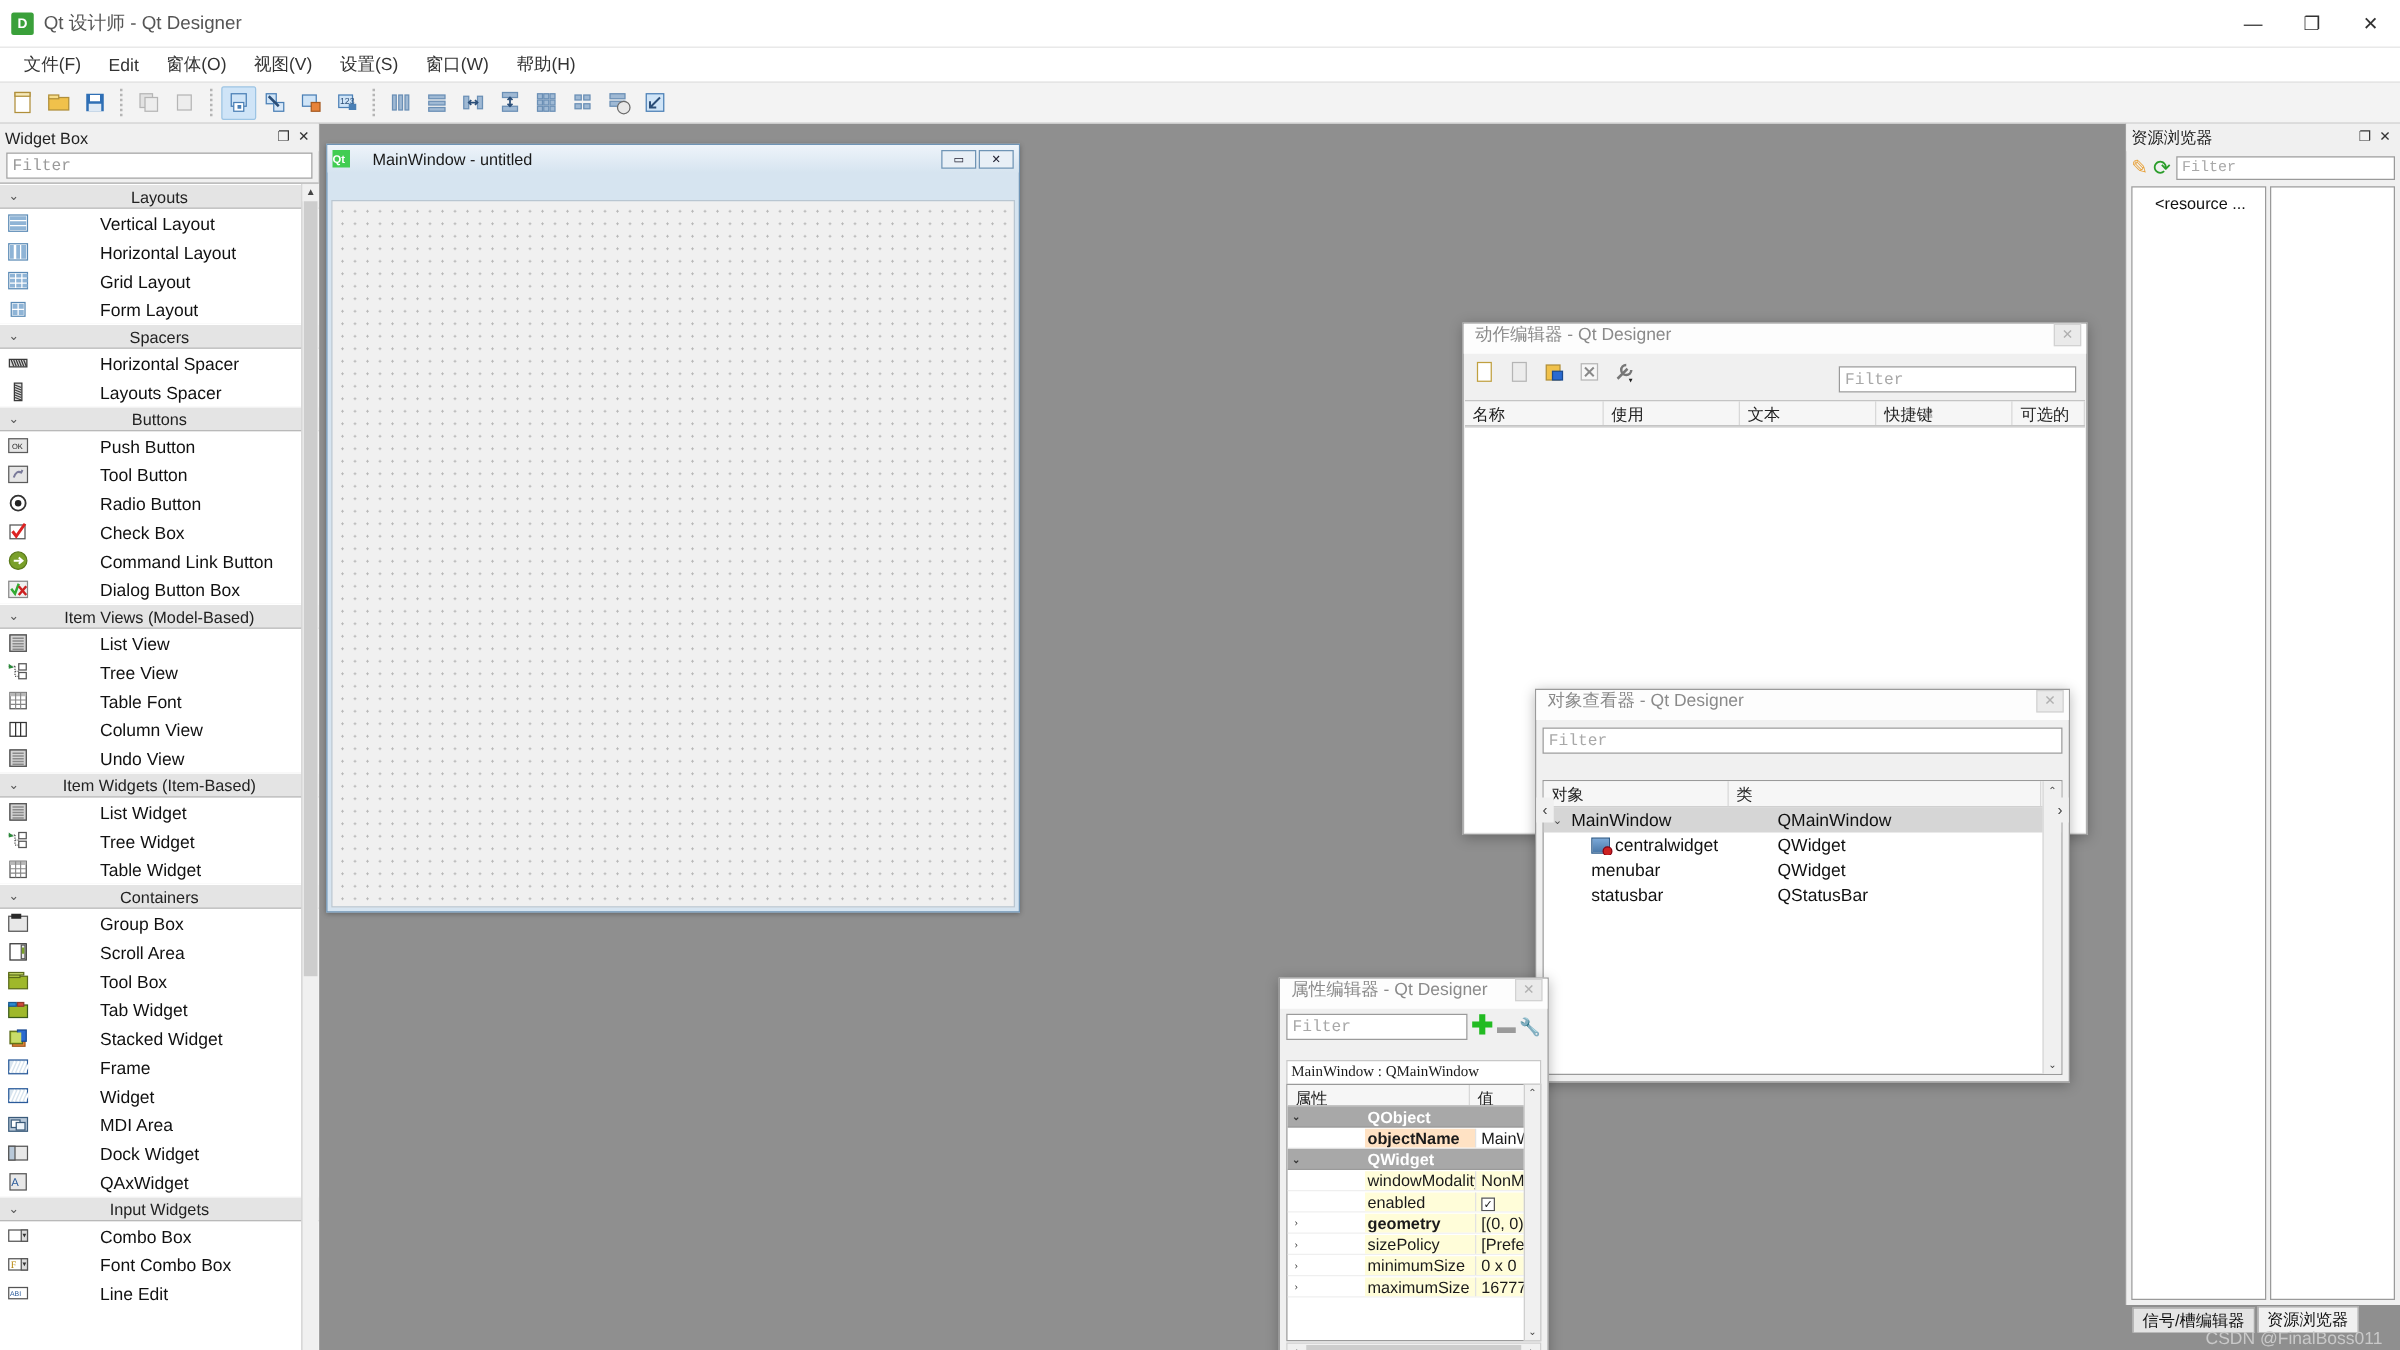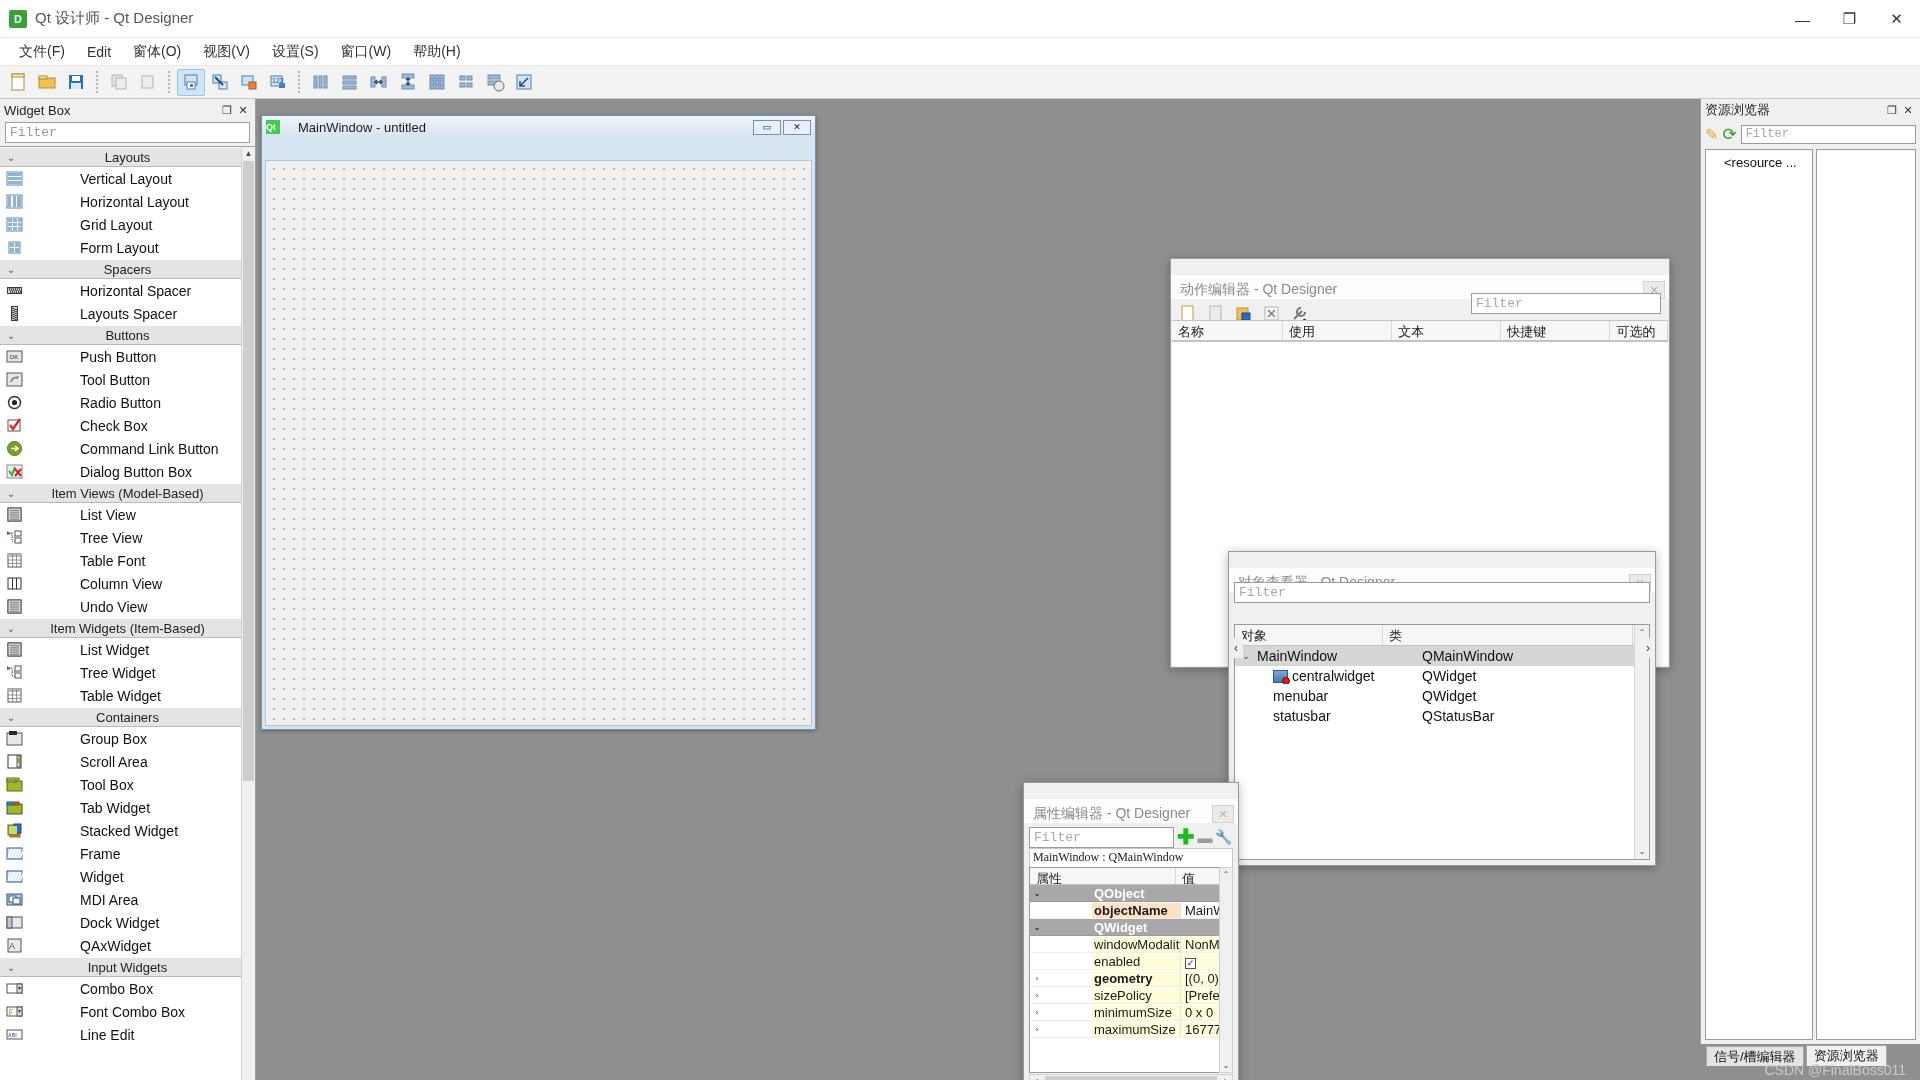--- a/index.html
+++ b/index.html
@@ -115,22 +115,22 @@
     background-size: 10px 10px; background-position: 3px 3px;
     border: 1px solid #b9c6d1;
   }
 
   
   .float {
     position: absolute; background: #f0f0f0; border: 1px solid #9a9a9a;
     box-shadow: 0 2px 10px rgba(0,0,0,.28);
   }
   .float-title {
-    height: 24px; background: #fdfdfd; display: flex; align-items: flex-end;
-    padding: 0 4px 0 9px; font-size: 14px; color: #8a8a8a; margin-top: 16px;
+    height: 24px; background: #fdfdfd; display: flex; align-items: flex-start;
+    padding: 0 4px 0 9px; font-size: 14px; color: #8a8a8a;
   }
   .float-title .ftxt { flex: 1; }
   .float-title .fclose {
     width: 22px; height: 18px; background: #eaeaea; border: 1px solid #d2d2d2;
     color: #b0b0b0; font-size: 11px; text-align: center; line-height: 16px;
   }
   .panel-toolbar { height: 28px; display: flex; align-items: center; padding: 0 4px; gap: 3px; }
   .pt-btn { width: 25px; height: 24px; display: flex; align-items: center; justify-content: center; }
   .mini-filter {
     height: 21px; background: #fff; border: 1px solid #9a9a9a; display: flex; align-items: center;

